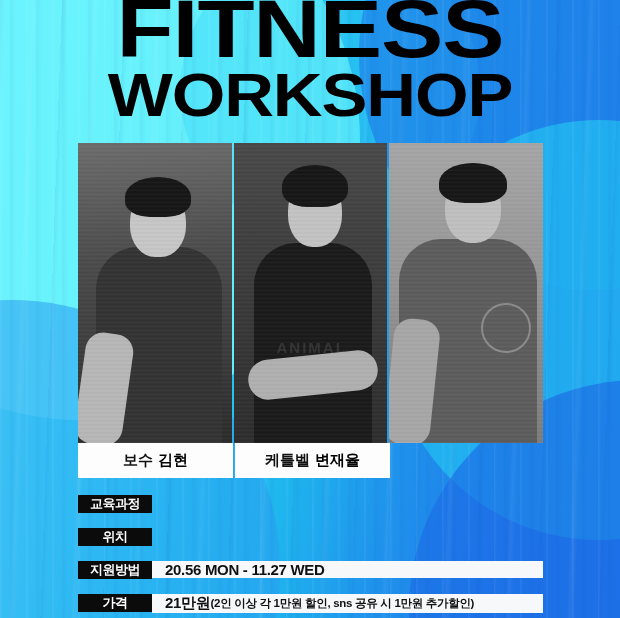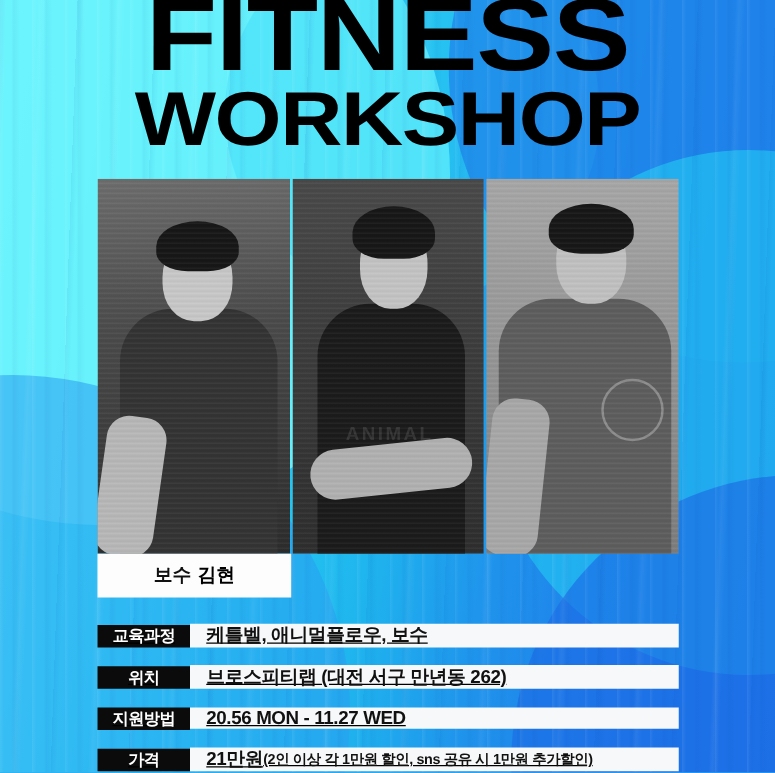--- a/index.html
+++ b/index.html
@@ -83,21 +83,21 @@
   #caption-row{position:absolute;left:78px;top:443px;width:555px;height:35px;
     display:flex;gap:2px;z-index:5;}
   .caption{width:155px;height:35px;background:#fdfdfd;
     display:flex;align-items:center;justify-content:center;gap:5px;
     font-size:15px;font-weight:bold;white-space:nowrap;}
   .cap-role{color:#111;}
   .cap-name{color:#000000;}
 
   
   #info-rows{position:absolute;left:78px;top:495px;width:465px;z-index:5;}
-  .info-row{display:flex;height:27px;margin-bottom:6px;align-items:center;text-decoration:underline;}
+  .info-row{display:flex;height:27px;margin-bottom:6px;align-items:flex-start;}
   .info-label{width:74px;background:#0b0b0b;color:#fff;
     display:flex;align-items:center;justify-content:center;
     font-size:13px;font-weight:bold;letter-spacing:-.5px;}
   .info-value{flex:1;background:#f7f8fa;color:#111;
     display:flex;align-items:center;padding-left:13px;
     font-size:15px;font-weight:bold;letter-spacing:-.3px;white-space:nowrap;overflow:hidden;}
   .info-value .sub{font-size:11.5px;font-weight:bold;margin-left:0;}
 </style>
 </head>
 <body>
@@ -145,34 +145,32 @@
       <div class="fig-hair"></div>
       <div class="ph-grain"></div>
     </div>
   </div>
 
   <div id="caption-row">
     <div class="caption">
       <span class="cap-role">보수</span>
       <span class="cap-name">김현</span>
     </div>
+    <div class="caption">
+      <span class="cap-role">케틀벨</span>
+      <span class="cap-name">변재율</span>
+    </div>
   </div>
 
   <div id="info-rows">
     <div class="info-row">
       <div class="info-label">교육과정</div>
-      <div class="info-value">
-        <span>케틀벨, 애니멀플로우, 보수</span>
-      </div>
     </div>
     <div class="info-row">
       <div class="info-label">위치</div>
-      <div class="info-value">
-        <span>브로스피티랩 (대전 서구 만년동 262)</span>
-      </div>
     </div>
     <div class="info-row">
       <div class="info-label">지원방법</div>
       <div class="info-value">
         <span>20.56 MON - 11.27 WED</span>
       </div>
     </div>
     <div class="info-row">
       <div class="info-label">가격</div>
       <div class="info-value">

